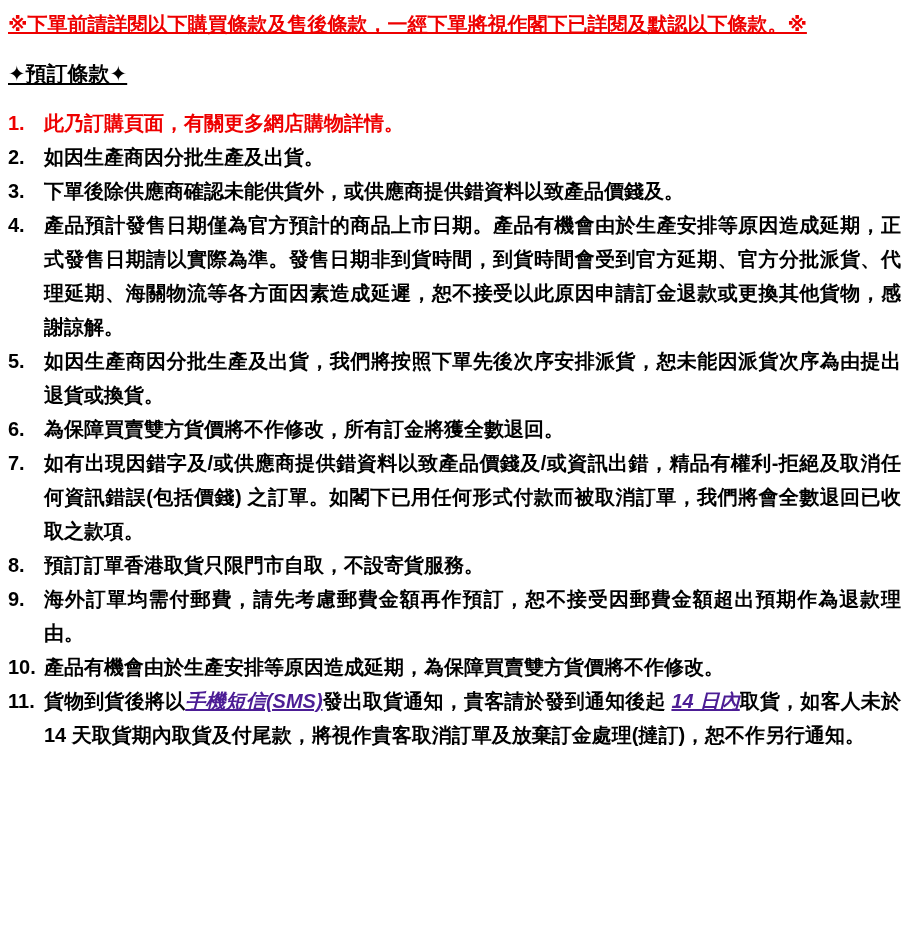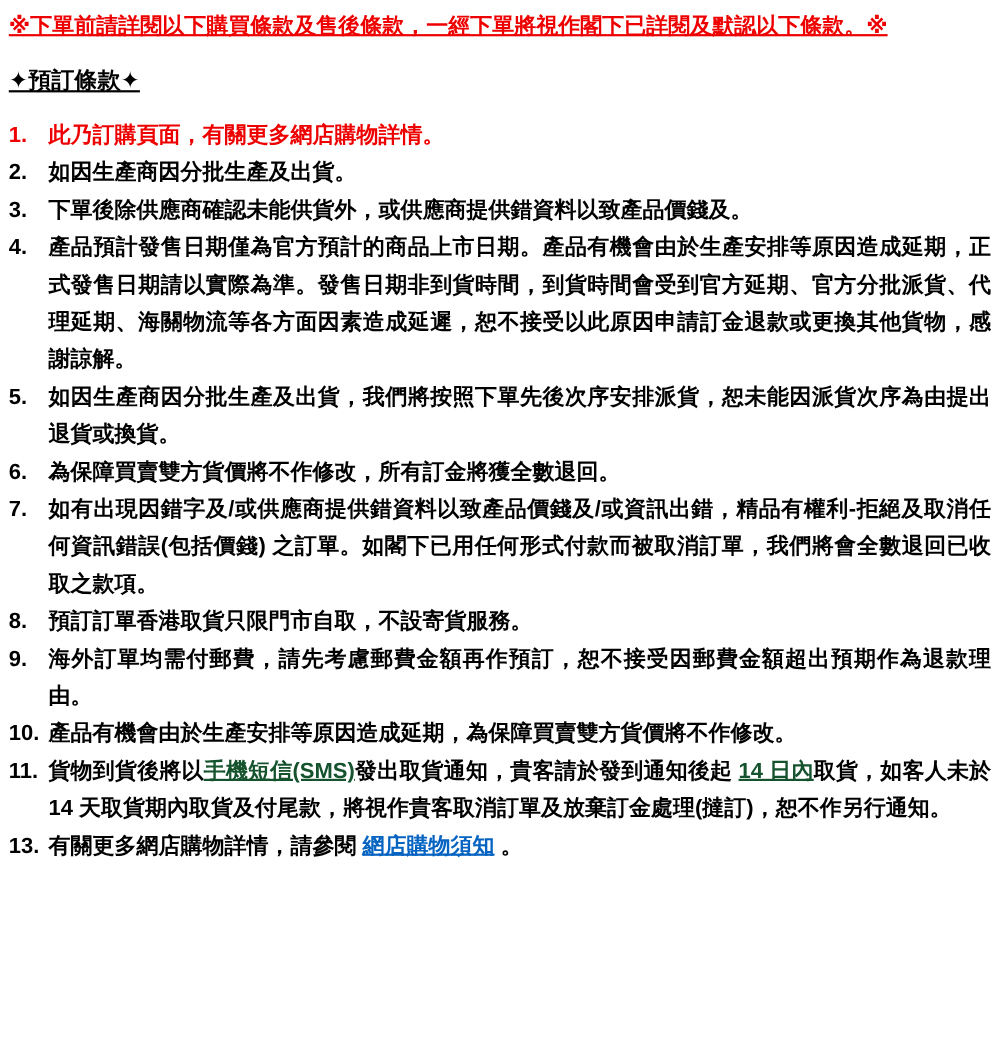--- a/index.html
+++ b/index.html
@@ -50,22 +50,23 @@
   .term-text {
     flex: 1;
     text-align: justify;
   }
   .term-item.red,
   .term-item.red .term-num,
   .term-item.red .term-text {
     color: #ee0000;
   }
   .red-em {
-    color: #14532d;
+    color: #4c1d95;
     text-decoration: underline;
+    font-style: italic;
   }
   .link {
     color: #0563c1;
     text-decoration: underline;
     cursor: pointer;
   }
 </style>
 </head>
 <body>
 
@@ -126,20 +127,16 @@
       <span class="term-num">10.</span>
       <span class="term-text">產品有機會由於生產安排等原因造成延期，為保障買賣雙方貨價將不作修改。</span>
     </li>
 
     <li class="term-item">
       <span class="term-num">11.</span>
       <span class="term-text"><span>貨物到貨後將以</span><span class="red-em">手機短信(SMS)</span><span>發出取貨通知，貴客請於發到通知後起 </span><span class="red-em">14 日內</span><span>取貨，如客人未於 14 天取貨期內取貨及付尾款，將視作貴客取消訂單及放棄訂金處理(撻訂)，恕不作另行通知。</span></span>
     </li>
 
 
-    <li class="term-item">
-      <span class="term-num">13.</span>
-      <span class="term-text"><span>有關更多網店購物詳情，請參閱 </span><a class="link">網店購物須知</a><span> 。</span></span>
-    </li>
 
   </ol>
 
 </div>
 
 </body></html>

